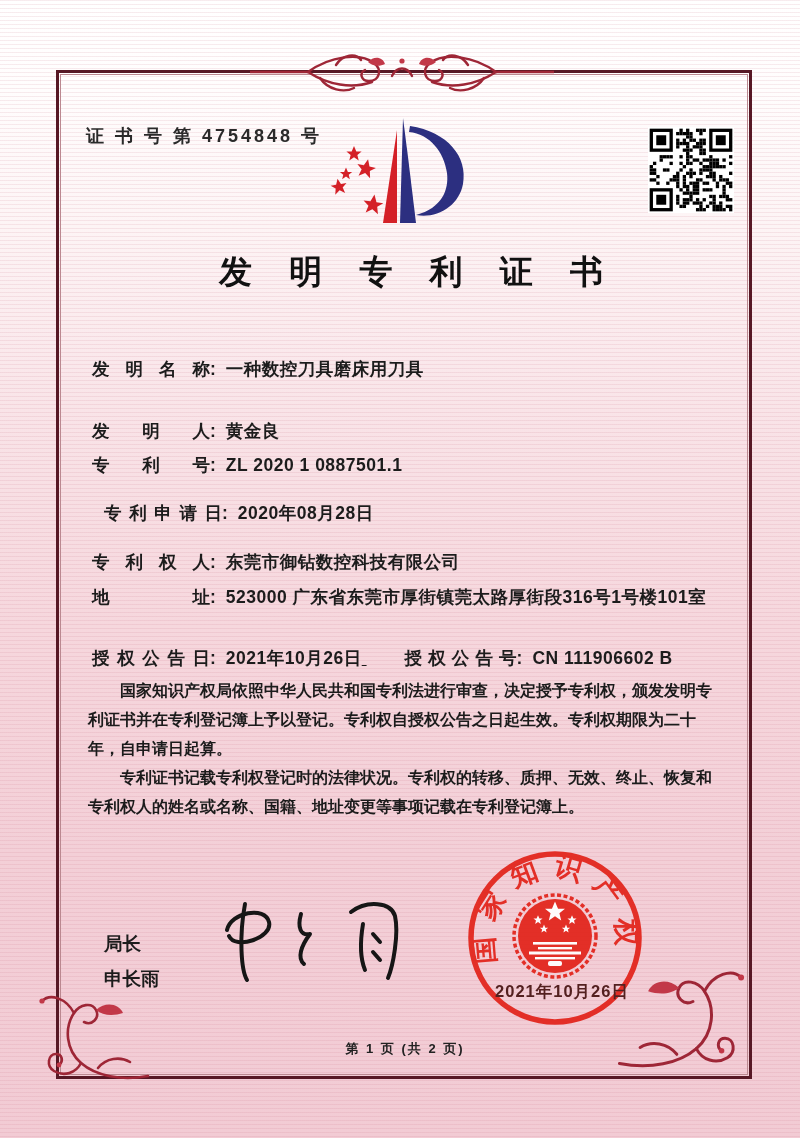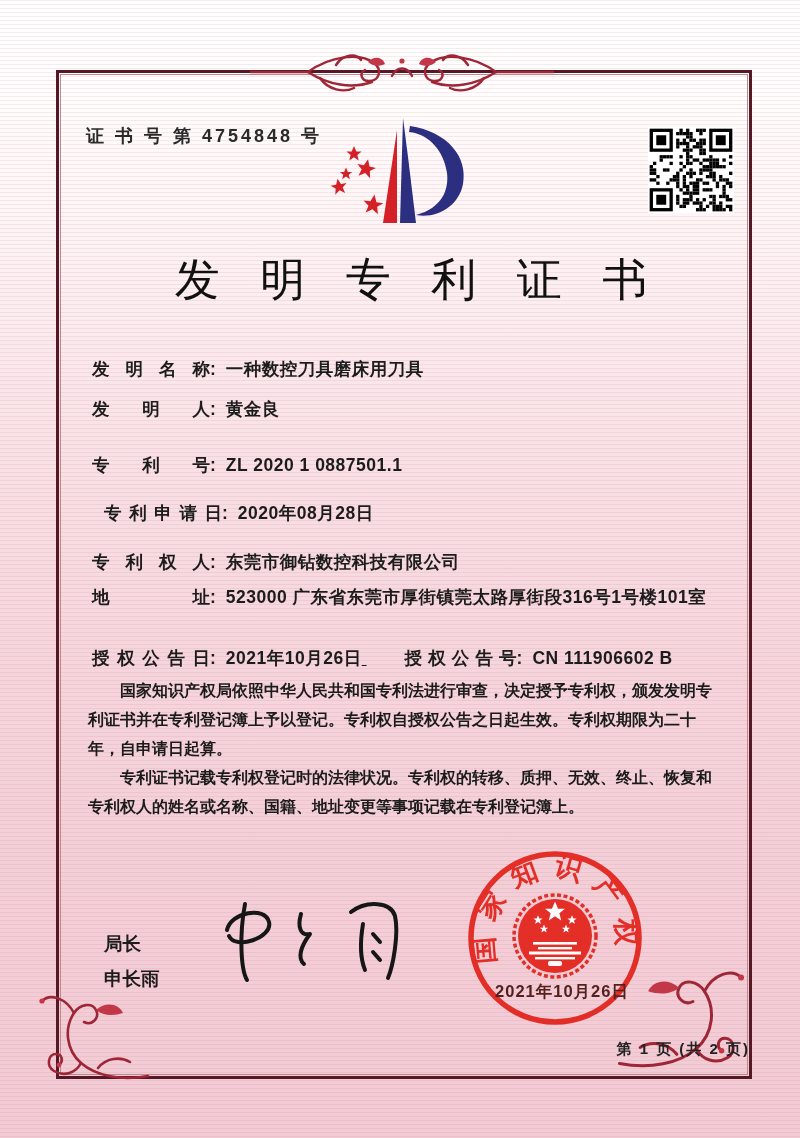--- a/index.html
+++ b/index.html
@@ -8,39 +8,39 @@
     background:
       repeating-linear-gradient(180deg, rgba(199,106,128,0.13) 0 1px, rgba(255,255,255,0) 1px 4px),
       linear-gradient(180deg,#ffffff 0%,#fffdfd 8%,#fdf4f5 20%,#f9e4e8 36%,#f6d7dd 55%,#f3cfd7 75%,#f2cbd4 100%);
     font-family:"Liberation Sans",sans-serif;color:#1c1c1c;
   }
   .frame{position:absolute;left:56px;top:70px;width:690px;height:1003px;
     border:3px solid #571825;}
   .frame::before{content:"";position:absolute;inset:1px;border:1px solid #bb8890;}
   .cert-no{position:absolute;left:86px;top:124px;font-size:18px;font-weight:600;letter-spacing:3px;color:#2a2a2a;}
   .title{position:absolute;left:60px;width:690px;top:250px;text-align:center;
-    font-size:45px;font-weight:400;letter-spacing:14px;color:#111;padding-left:26px;box-sizing:border-box;}
+    font-size:33px;font-weight:700;letter-spacing:14px;color:#111;padding-left:26px;box-sizing:border-box;}
   .fields{position:absolute;left:92px;top:0;width:640px;}
   .frow{position:absolute;left:0;font-size:17.5px;font-weight:700;line-height:1.55;white-space:nowrap;}
   .flabel{display:inline-block;width:118px;text-align:justify;text-align-last:justify;vertical-align:top;}
   .colon{display:inline-block;margin-right:10px;vertical-align:top;}
   .fvalue{display:inline-block;vertical-align:top;letter-spacing:0.5px;}
   .fvalue.wrap{white-space:normal;width:505px;}
   .grant2{margin-left:38px;}
   .grant2 .flabel{width:112px;}
   .paras{position:absolute;left:88px;top:676px;width:638px;
     font-family:"Liberation Serif",serif;font-size:16px;font-weight:600;line-height:1.82;color:#1b1b1b;}
   .paras p{margin:0;text-indent:2em;}
   .director{position:absolute;left:104px;top:926px;font-size:18.5px;font-weight:700;line-height:1.9;}
   .sig{position:absolute;left:205px;top:878px;}
   .seal{position:absolute;left:465px;top:848px;opacity:.93;}
   .seal-date{position:absolute;left:472px;top:981px;width:180px;text-align:center;
     font-size:16.5px;font-weight:700;letter-spacing:1px;color:#53201f;}
-  .page-info{position:absolute;left:60px;width:690px;top:1040px;text-align:right;
-    font-size:15px;font-weight:600;letter-spacing:2px;color:#222;}
+  .page-info{position:absolute;left:60px;width:690px;top:1040px;text-align:center;
+    font-size:13px;font-weight:600;letter-spacing:2px;color:#222;}
   .back-note{position:absolute;left:0;width:740px;top:1094px;text-align:center;
     font-family:"Liberation Serif",serif;font-size:15.5px;font-weight:700;letter-spacing:2px;color:#1d1d1d;}
   .orn{position:absolute;pointer-events:none;}
   svg{display:block;}
 </style>
 </head>
 <body>
 
 <div class="page">
 
@@ -329,21 +329,21 @@
       </g>
     </svg>
   </div>
 
   <div class="title">发 明 专 利 证 书</div>
 
   <div class="fields">
     <div class="frow" style="top:356px;">
       <span class="flabel">发明名称</span><span class="colon">:</span><span class="fvalue">一种数控刀具磨床用刀具</span>
     </div>
-    <div class="frow" style="top:396px;">
+    <div class="frow" style="top:418px;">
       <span class="flabel">发明人</span><span class="colon">:</span><span class="fvalue">黄金良</span>
     </div>
     <div class="frow" style="top:452px;">
       <span class="flabel">专利号</span><span class="colon">:</span><span class="fvalue">ZL 2020 1 0887501.1</span>
     </div>
     <div class="frow" style="top:500px;margin-left:12px;">
       <span class="flabel">专利申请日</span><span class="colon">:</span><span class="fvalue">2020年08月28日</span>
     </div>
     <div class="frow" style="top:549px;">
       <span class="flabel">专利权人</span><span class="colon">:</span><span class="fvalue">东莞市御钻数控科技有限公司</span>

